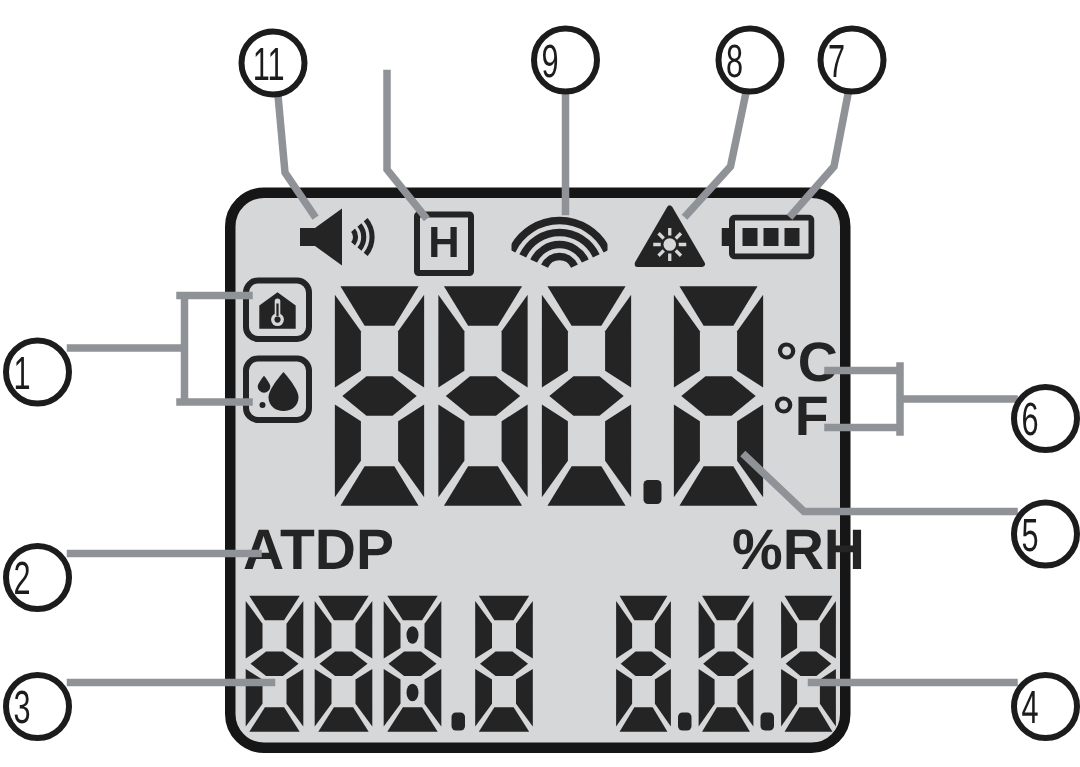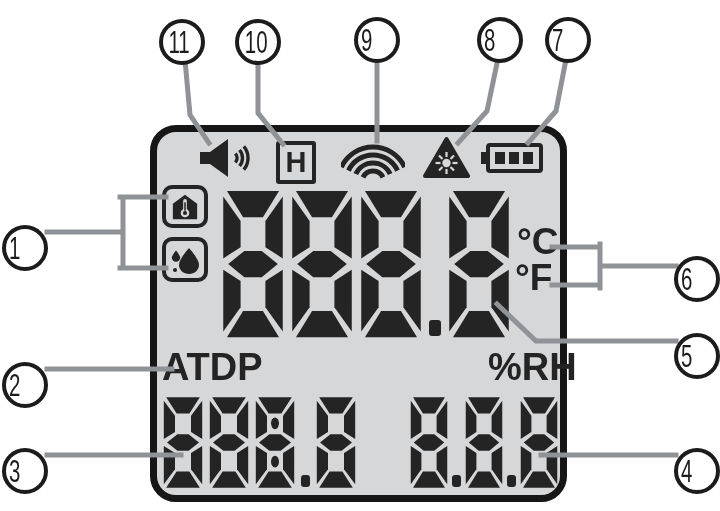--- a/index.html
+++ b/index.html
@@ -291,20 +291,17 @@
     </div>
   <div class="co c7">
       <span>7</span>
     </div>
   <div class="co c8">
       <span>8</span>
     </div>
   <div class="co c9">
       <span>9</span>
     </div>
-  <div class="co c10">
-      <span>10</span>
-    </div>
   <div class="co c11">
       <span>11</span>
     </div>
 
 </div>
 
 </body></html>

